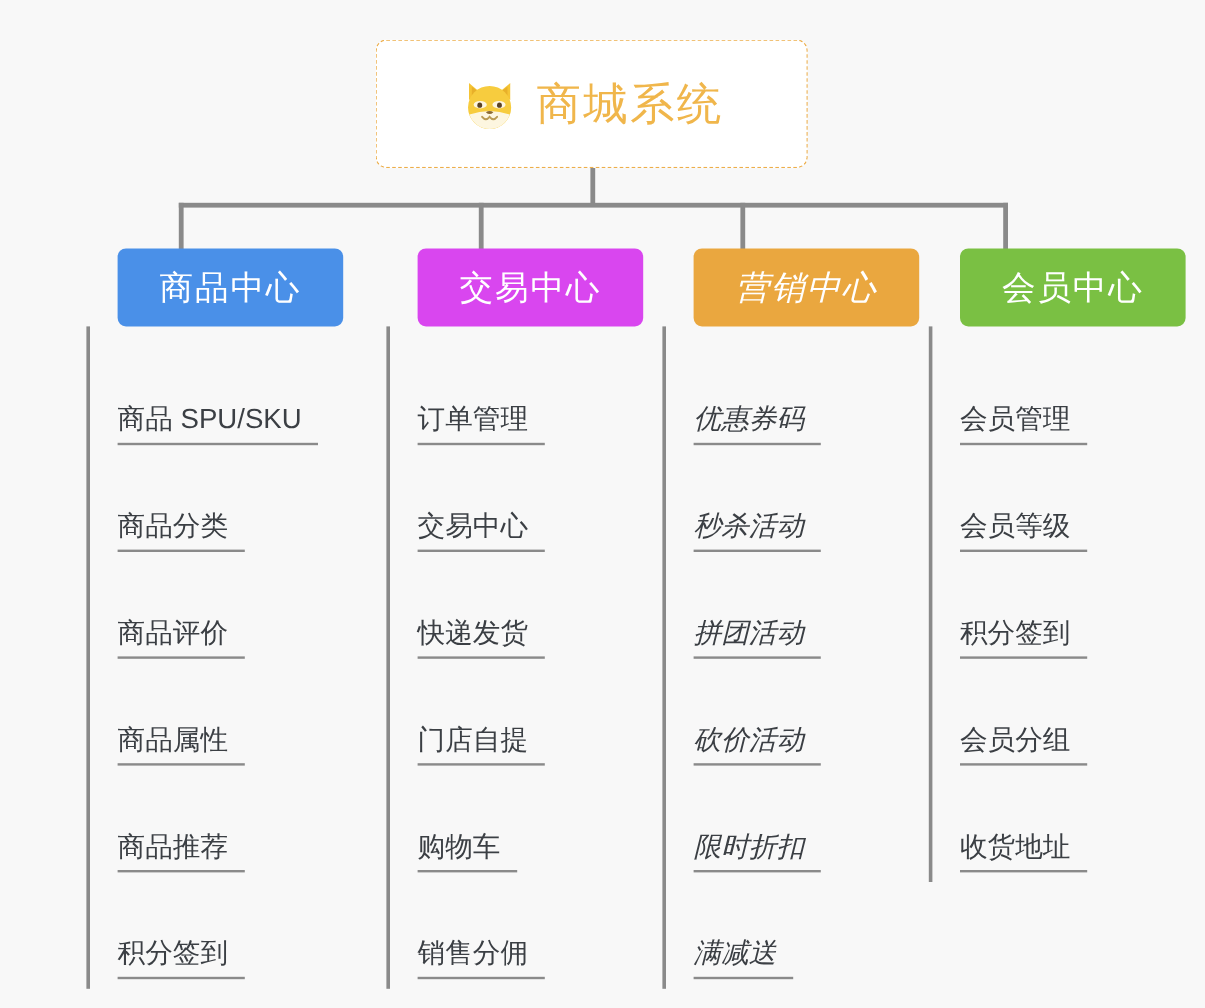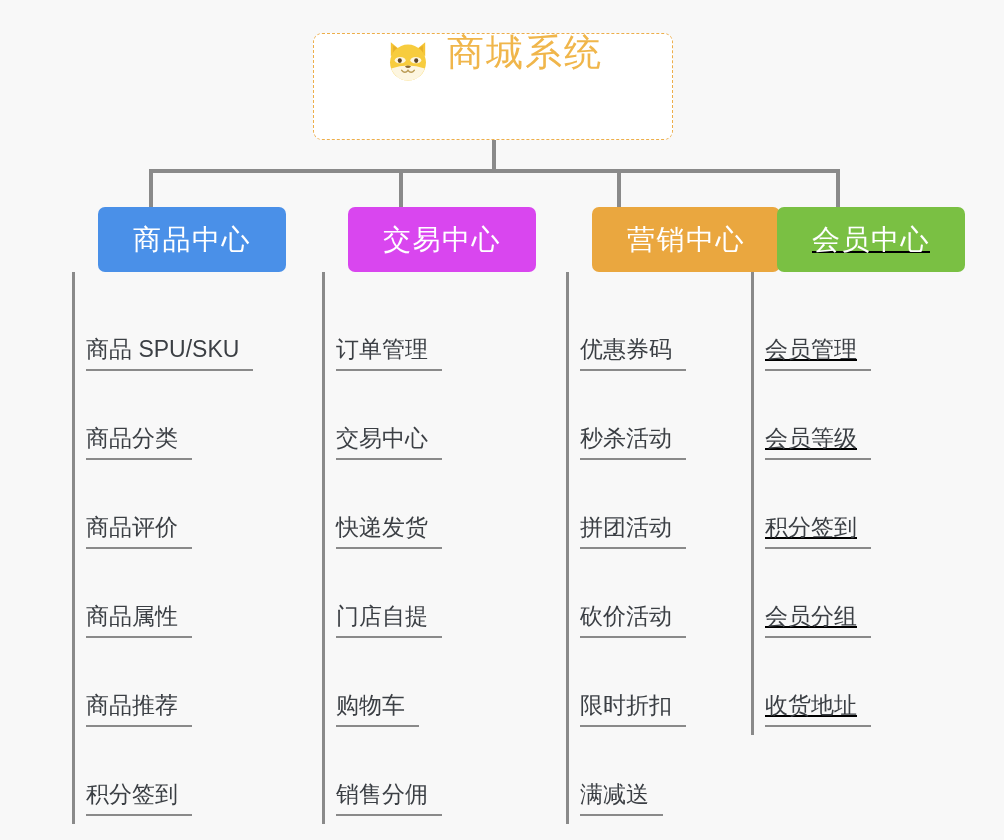--- a/index.html
+++ b/index.html
@@ -27,20 +27,21 @@
     position: absolute;
     left: 313px;
     top: 33px;
     width: 360px;
     height: 107px;
     box-sizing: border-box;
     background: #ffffff;
     border: 1.5px dashed #edae4a;
     border-radius: 9px;
     display: flex;
+    align-items: center;
     justify-content: center;
     gap: 14px;
   }
   .root-icon {
     width: 50px;
     height: 50px;
     flex: 0 0 auto;
     display: block;
     margin-top: 2px;
   }
@@ -80,22 +81,22 @@
   .conn-drop.d4 { left: 836px; }
 
   
   .column {
     position: absolute;
     top: 207px;
     width: 188px;
   }
   .column.c1 { left: 58px; }
   .column.c2 { left: 308px; }
-  .column.c3 { left: 552px; }
-  .column.c4 { left: 737px; text-decoration: underline; }
+  .column.c3 { left: 538px; font-style: italic; }
+  .column.c4 { left: 760px; }
 
   .cat-header {
     width: 188px;
     height: 65px;
     box-sizing: border-box;
     border-radius: 7px;
     display: flex;
     align-items: center;
     justify-content: center;
     color: #ffffff;
@@ -123,21 +124,21 @@
     background: #8a8a8a;
     height: 100%;
   }
 
   .leaf-item {
     position: relative;
     height: 89px;
     box-sizing: border-box;
     display: flex;
     align-items: flex-end;
-    padding-left: 28px;
+    padding-left: 40px;
     padding-bottom: 8px;
   }
   .leaf-label {
     display: inline-block;
     font-size: 23px;
     color: #3b3f44;
     line-height: 1.15;
     white-space: nowrap;
     border-bottom: 2.5px solid #8a8a8a;
     padding: 0 14px 7px 0;

